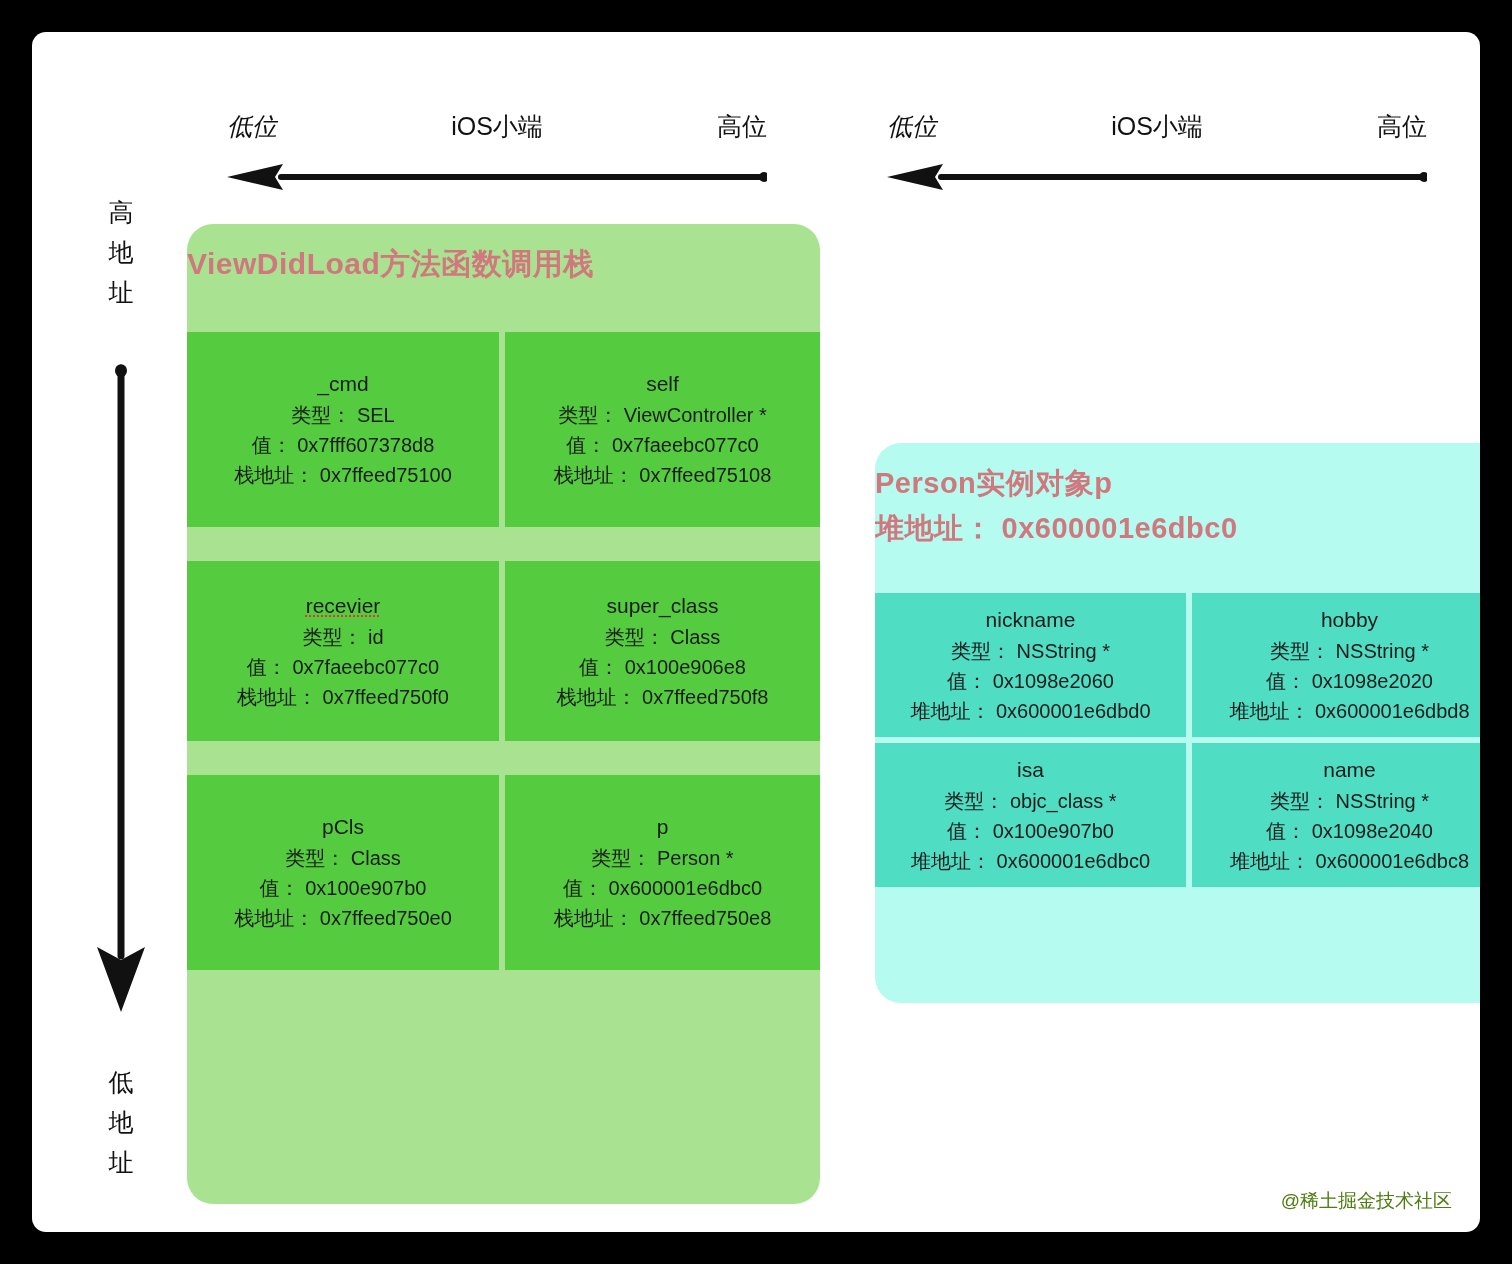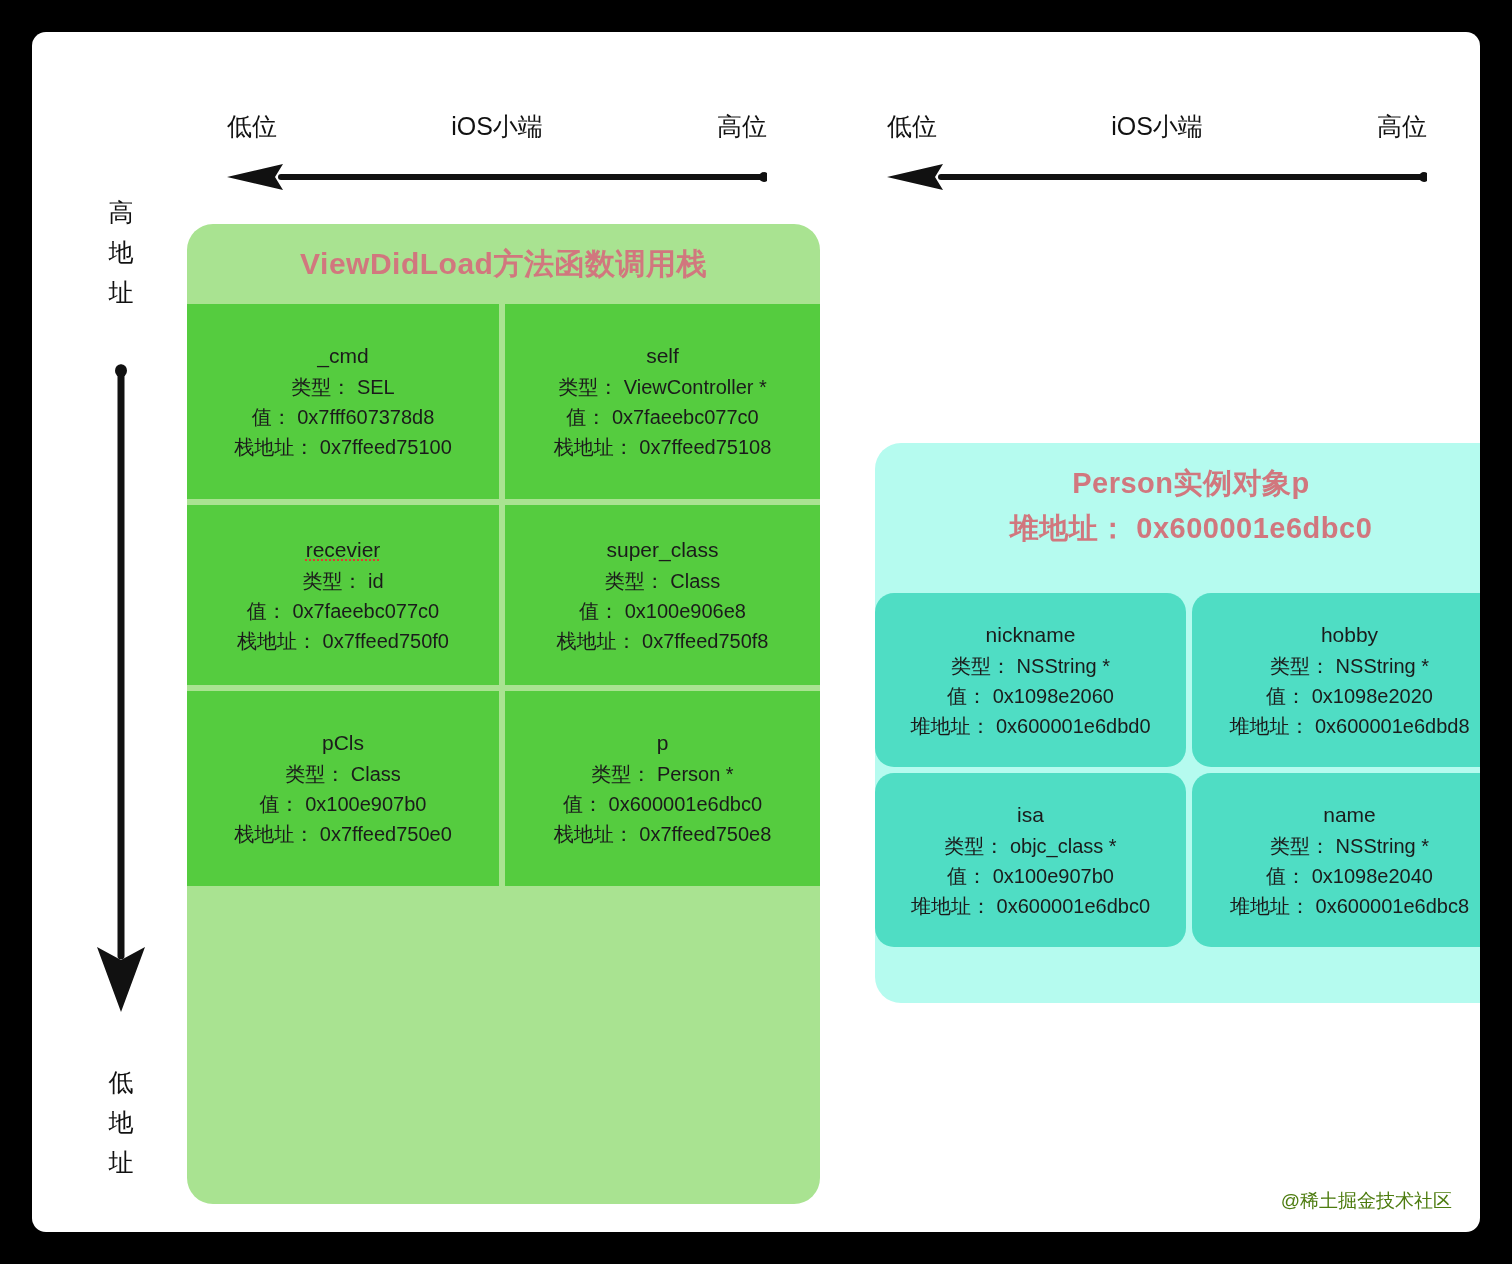--- a/index.html
+++ b/index.html
@@ -16,21 +16,21 @@
     border-radius:14px;
     overflow:hidden;
   }
 
   
   .ruler{position:absolute;height:90px;}
   .ruler .lbl{
     position:absolute;top:0;
     font-size:25px;color:#111;white-space:nowrap;
   }
-  .ruler .lbl.low{left:0;}
+  .ruler .lbl.low{left:0;font-style:italic;}
   .ruler .lbl.mid{left:50%;transform:translateX(-50%);}
   .ruler .lbl.high{right:0;}
   .ruler .axis{
     position:absolute;left:0;right:0;top:54px;height:26px;
   }
   .ruler .axis svg{display:block;width:100%;height:26px;}
 
   
   .vaxis{position:absolute;left:48px;top:160px;width:82px;height:990px;}
   .vaxis .vlbl{
@@ -39,21 +39,20 @@
   }
   .vaxis .vlbl span{display:block;}
   .vaxis .vlbl.top{top:0;}
   .vaxis .vlbl.bot{bottom:0;}
   .vaxis .vline{position:absolute;left:0;width:82px;top:170px;bottom:170px;}
   .vaxis .vline svg{display:block;width:82px;height:100%;}
 
   
   .panel{position:absolute;border-radius:26px;overflow:hidden;}
   .panel-title{
-    text-align:center;
     font-weight:bold;
     letter-spacing:.5px;
     white-space:nowrap;
   }
   .panel-title .t2{display:block;}
 
   .grid{position:absolute;left:0;right:0;}
   .row{display:flex;width:100%;}
   .cell{
     box-sizing:border-box;
@@ -78,21 +77,21 @@
   
   #stack-panel{
     left:155px;top:192px;width:633px;height:980px;
     background:#a9e391;
   }
   #stack-panel .panel-title{
     position:absolute;left:0;right:0;top:20px;
     font-size:30px;color:#d1777e;
   }
   #stack-grid{top:80px;}
-  #stack-grid .cell{background:#55cc3f;}
+  #stack-grid .cell{background:#55cc3f;margin-top:28px;}
   #stack-grid .row{margin-bottom:6px;}
   #stack-grid .r1 .cell{height:195px;}
   #stack-grid .r2 .cell{height:180px;}
   #stack-grid .r3 .cell{height:195px;}
   #stack-grid .r4 .cell{height:190px;}
   #stack-grid .cell.left{width:312px;margin-right:6px;}
   #stack-grid .cell.right{width:315px;}
   .band{
     width:633px;height:72px;
     background:#4ce33d;
@@ -106,21 +105,21 @@
     left:843px;top:411px;width:632px;height:560px;
     background:#b5fbef;
   }
   #heap-panel .panel-title{
     position:absolute;left:0;right:0;top:18px;
     font-size:29px;color:#d1777e;line-height:45px;
   }
   #heap-grid{top:150px;}
   #heap-grid .cell{background:#4fddc4;}
   #heap-grid .row{margin-bottom:6px;}
-  #heap-grid .cell{height:174px;border-radius:19px;}
+  #heap-grid .cell{height:144px;}
   #heap-grid .cell.left{width:311px;margin-right:6px;}
   #heap-grid .cell.right{width:315px;}
 
   
   .watermark{
     position:absolute;right:28px;bottom:18px;
     font-size:19px;color:#4d7c0f;white-space:nowrap;
   }
 </style>
 </head>

